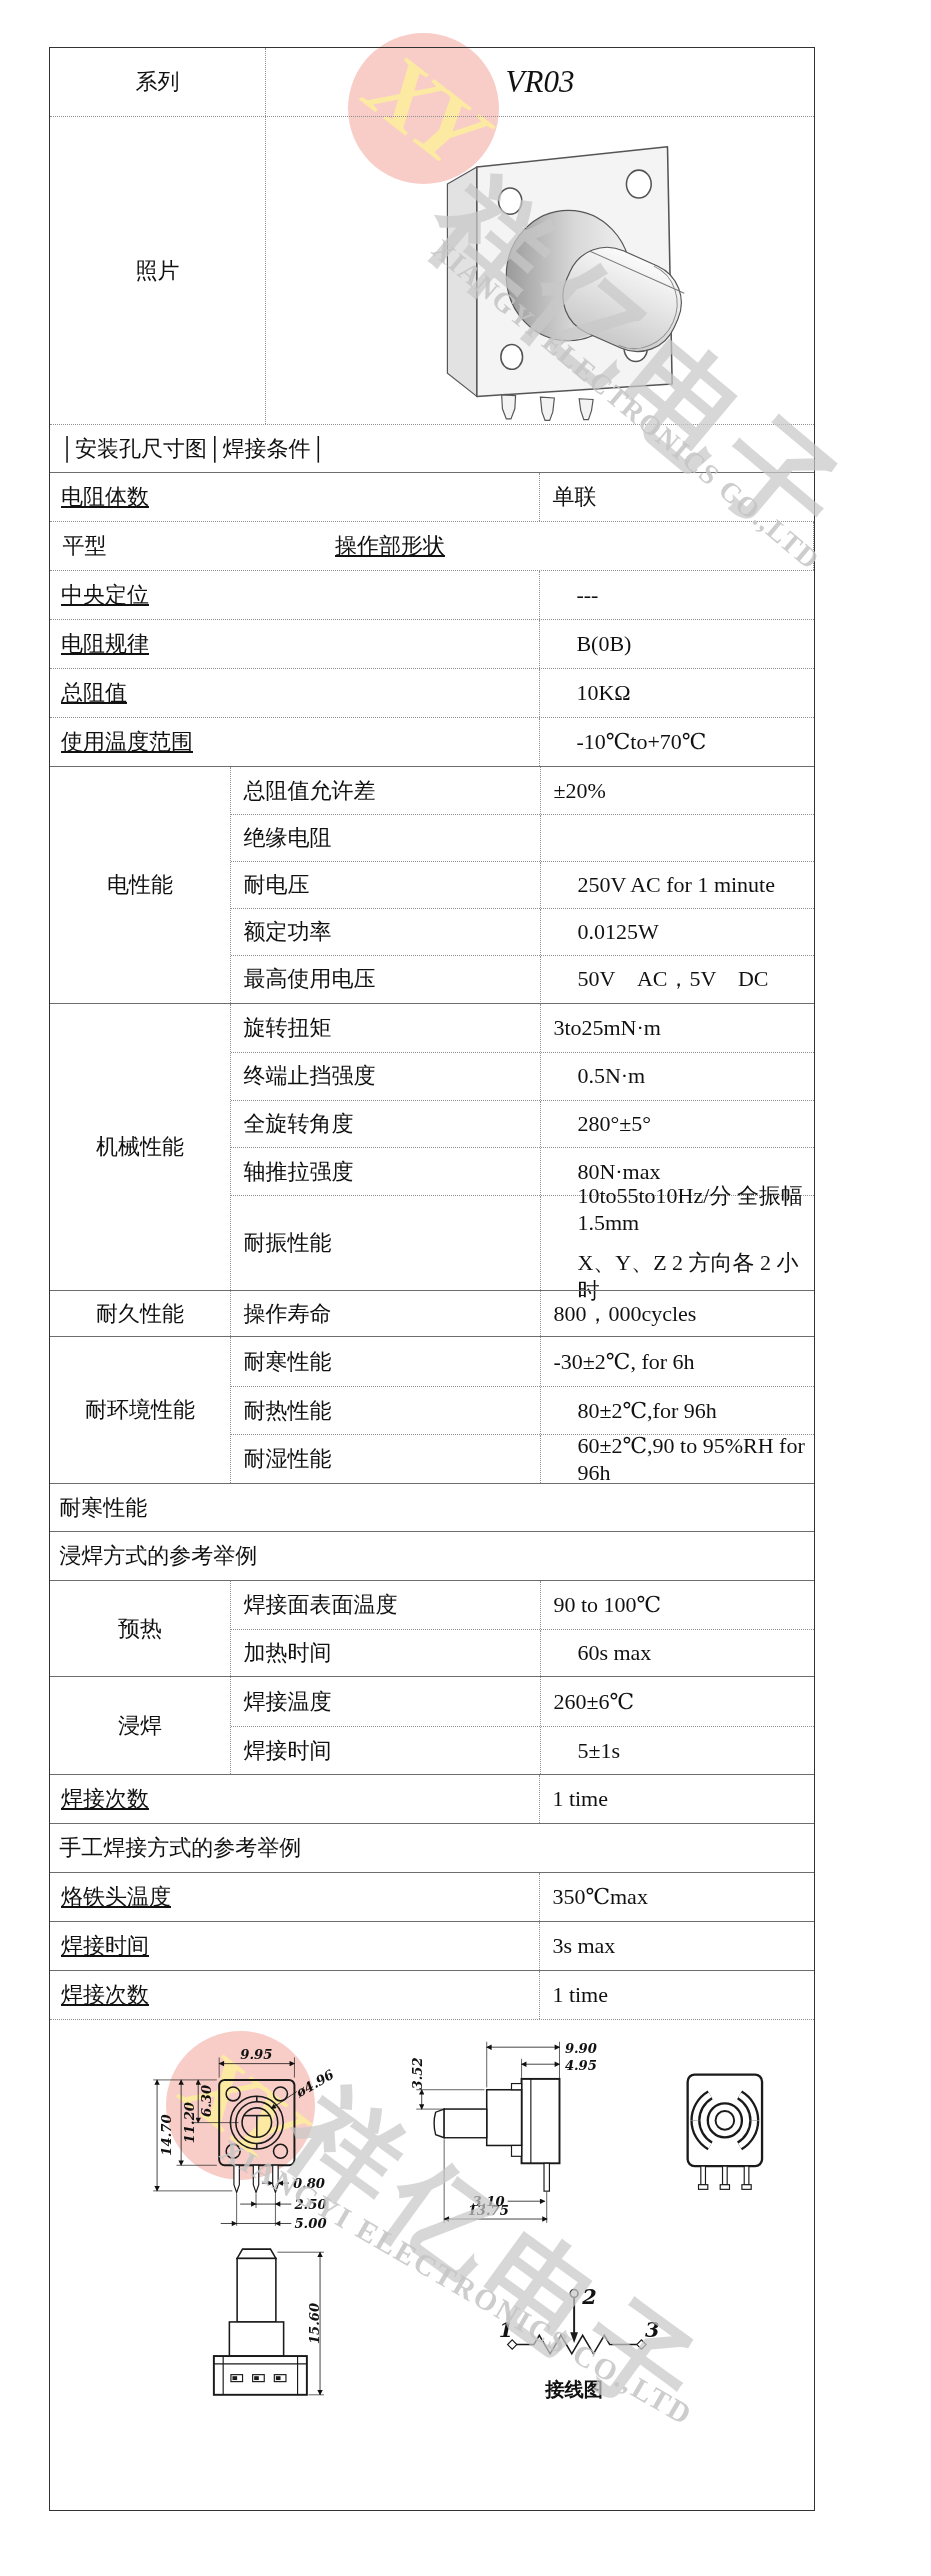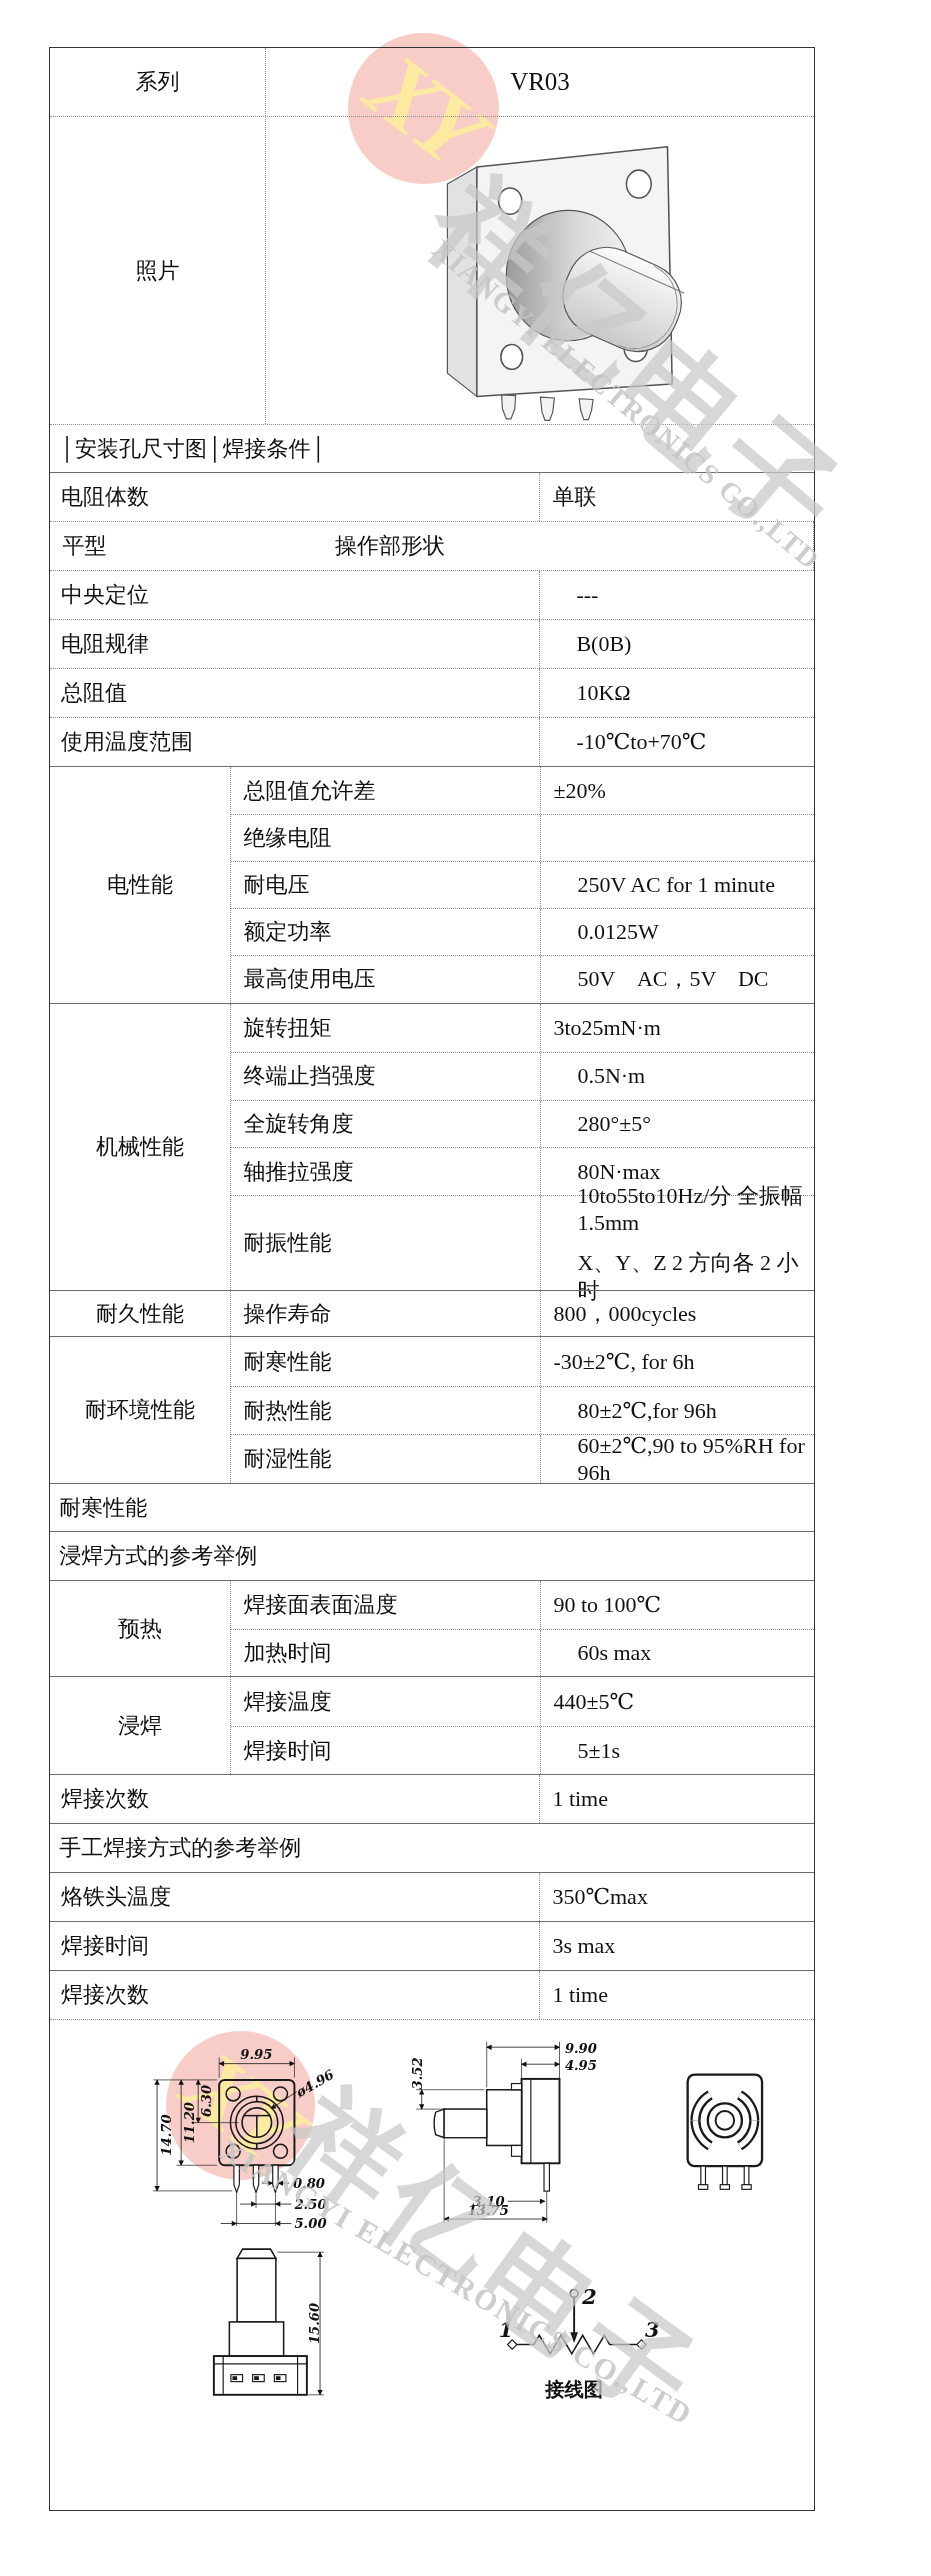--- a/index.html
+++ b/index.html
@@ -8,22 +8,22 @@
   
   .spec-table{position:absolute;left:49px;top:47px;width:766px;border:1.6px solid #333;
               background:transparent;z-index:2;box-sizing:border-box;}
   .row{display:flex;box-sizing:border-box;position:relative;background:transparent;}
   .bt-dot{border-top:0.8px dotted #8f8f8f;gap:24px;}
   .bt-solid{border-top:0.8px solid #6d6d6d;}
   .cell{box-sizing:border-box;display:flex;align-items:center;font-size:22px;line-height:1.25;}
   .br{border-right:0.8px dotted #8f8f8f;}
   .c-narrow{width:216px;justify-content:center;}
   .c-rest{flex:1;}
-  .c-center{flex:1;justify-content:center;font-size:25px;}
-  .c-speclabel{width:490px;padding-left:11px;}
+  .c-center{flex:1;justify-content:center;font-size:31px;font-style:italic;}
+  .c-speclabel{width:490px;padding-left:11px;text-decoration:underline;}
   .c-group{width:181px;justify-content:center;}
   .c-sub{width:310px;padding-left:12.4px;}
   .c-val{flex:1;padding-left:12.4px;}
   .c-full{flex:1;padding-left:9.3px;text-align:right;}
   .subcol{flex:1;display:flex;flex-direction:column;}
   .subrow{display:flex;box-sizing:border-box;}
   .twoline{flex-direction:column;align-items:flex-start;justify-content:center;gap:12.4px;}
   
   .wm-circle{position:absolute;border-radius:50%;background:#f8cdc7;z-index:0;
              display:flex;align-items:center;justify-content:center;overflow:hidden;}
@@ -195,21 +195,21 @@
           <div class="cell c-val">60s max</div>
         </div>
       </div>
     </div>
 
     <div class="row bt-solid" style="height:98px">
       <div class="cell c-group br">浸焊</div>
       <div class="subcol">
         <div class="subrow" style="height:49px">
           <div class="cell c-sub br">焊接温度</div>
-          <div class="cell c-val">440±5℃</div>
+          <div class="cell c-val">260±6℃</div>
         </div>
         <div class="subrow bt-dot" style="height:49px">
           <div class="cell c-sub br">焊接时间</div>
           <div class="cell c-val">5±1s</div>
         </div>
       </div>
     </div>
 
     <div class="row bt-solid" style="height:49px">
       <div class="cell c-speclabel br">焊接次数</div>

